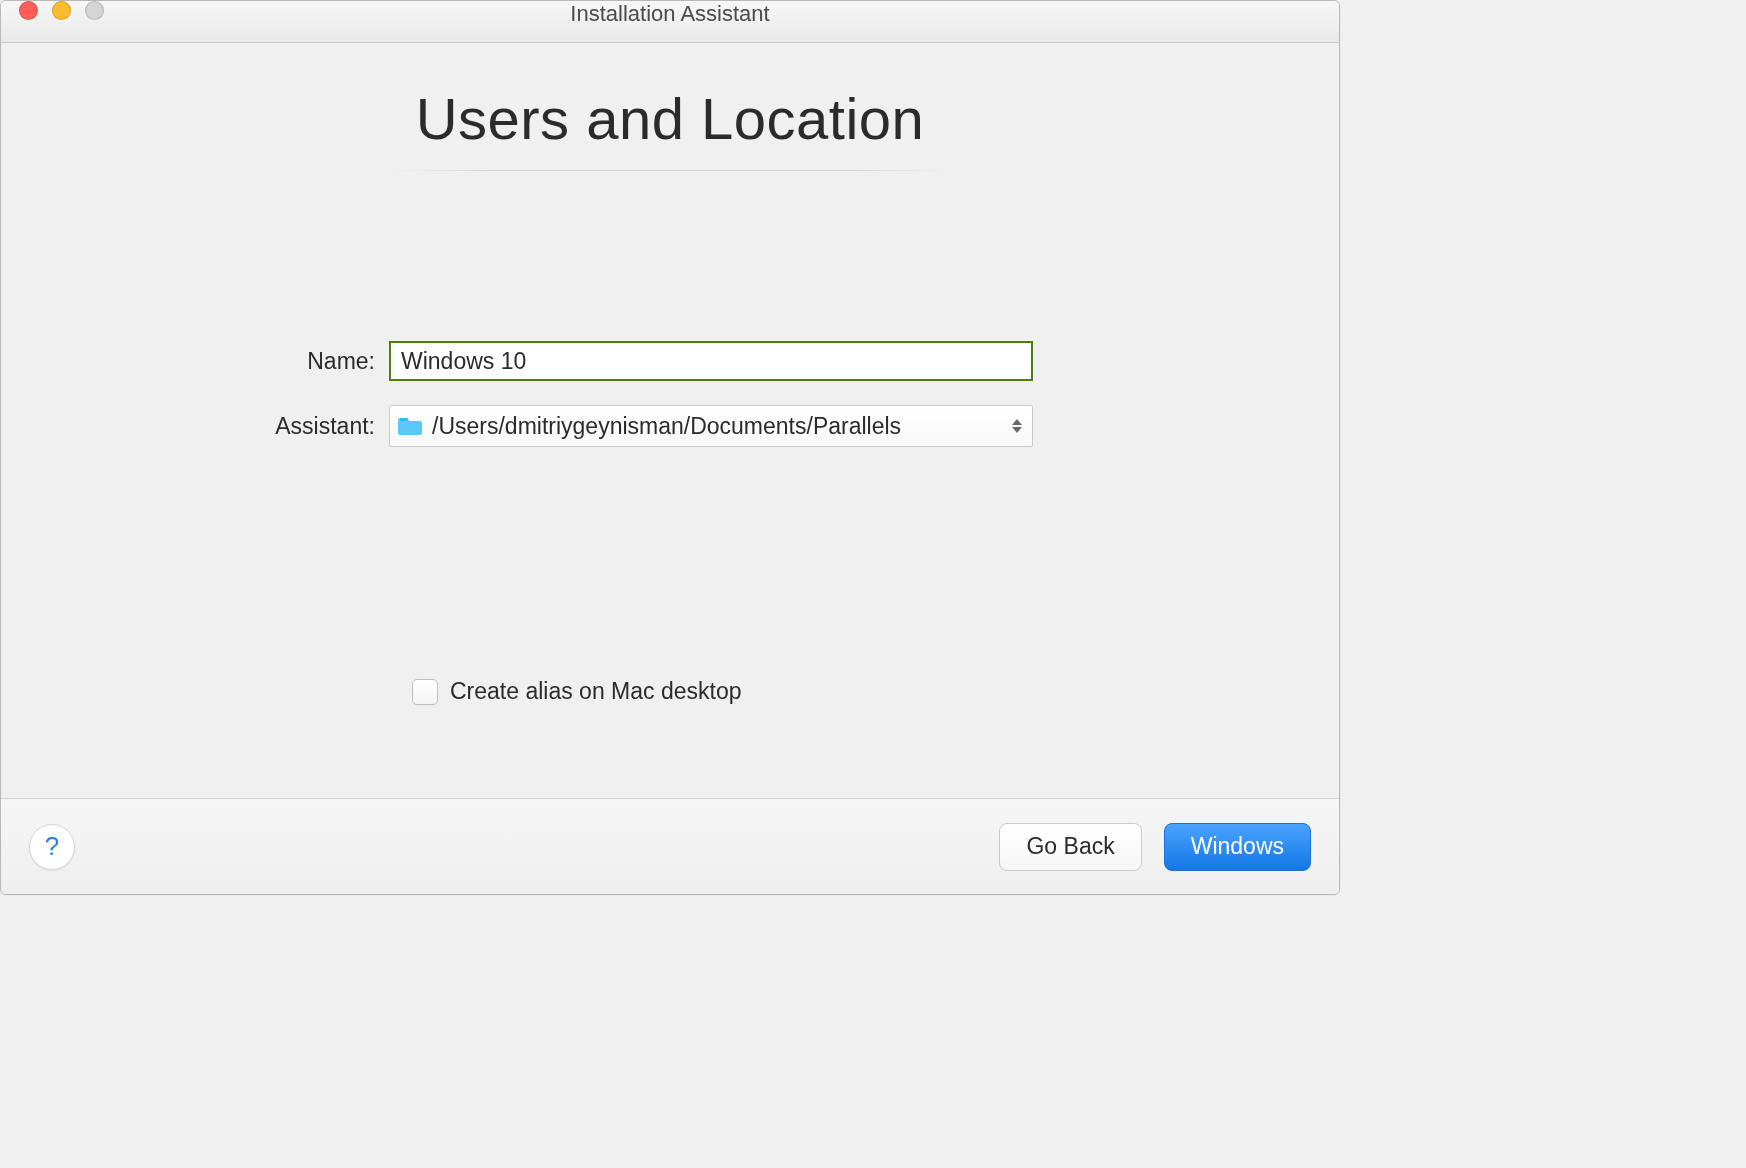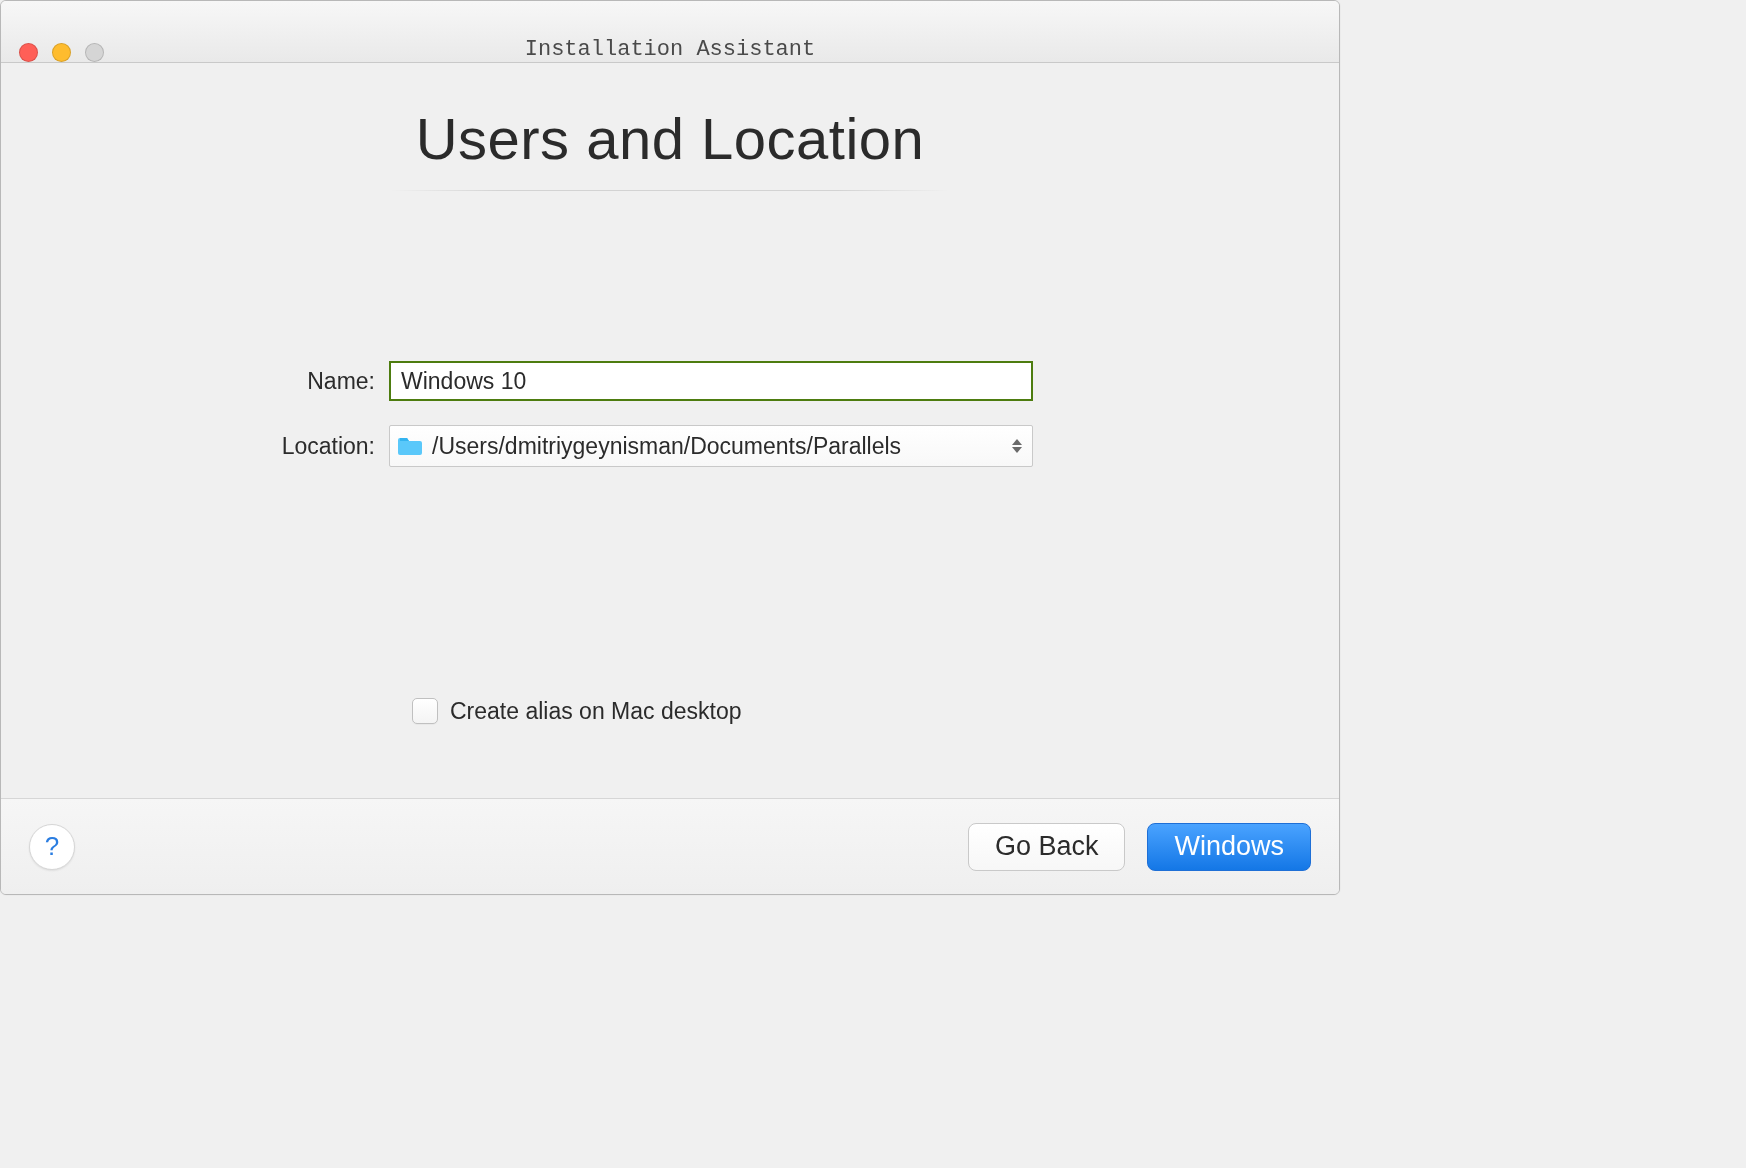--- a/index.html
+++ b/index.html
@@ -14,27 +14,26 @@
     height: 895px;
     background: #f0f0f0;
     border: 1px solid #b8b8b8;
     border-radius: 6px;
     overflow: hidden;
     display: flex;
     flex-direction: column;
     box-shadow: 0 0 0 1px rgba(0,0,0,0.02);
   }
   .titlebar {
-    height: 62px;
+    height: 42px;
     background: linear-gradient(to bottom, #f7f7f7, #e9e9e9);
     border-bottom: 1px solid #c9c9c9;
     display: flex;
-    align-items: flex-end;
+    align-items: flex-start;
     position: relative;
-    font-family: Liberation Mono, monospace;
   }
   .traffic-lights {
     display: flex;
     gap: 14px;
     margin-left: 18px;
   }
   .dot {
     width: 19px; height: 19px; border-radius: 50%;
     box-shadow: inset 0 0 0 1px rgba(0,0,0,0.15);
   }
@@ -137,21 +136,21 @@
   .checks {
     position: absolute;
     left: 395px;
     top: 635px;
     display: flex;
     flex-direction: column;
     gap: 14px;
   }
   .check-row {
     display: flex;
-    align-items: flex-start;
+    align-items: center;
     gap: 12px;
     padding-left: 16px;
   }
   .checkbox {
     width: 26px; height: 26px;
     border: 1px solid #c0c0c0;
     border-radius: 5px;
     background: linear-gradient(to bottom, #ffffff, #f4f4f4);
     box-shadow: 0 1px 0 rgba(0,0,0,0.03);
   }
@@ -179,21 +178,21 @@
     justify-content: center;
     color: #2a7de1;
     font-size: 26px;
     font-weight: 500;
     cursor: pointer;
   }
   .footer-spacer { flex: 1; }
   .btn {
     height: 48px;
     border-radius: 8px;
-    font-size: 27px;
+    font-size: 23px;
     padding: 0 26px;
     border: 1px solid #c9c9c9;
     cursor: pointer;
     display: flex;
     align-items: center;
     justify-content: flex-end;
   }
   .btn.secondary {
     background: linear-gradient(to bottom, #ffffff, #f7f7f7);
     color: #2b2b2b;
@@ -226,21 +225,21 @@
     <div class="hr"></div>
 
     <div class="form">
 
       <div class="row">
         <div class="label">Name:</div>
         <input class="text-input" type="text" value="Windows 10" style="">
       </div>
 
       <div class="row">
-        <div class="label">Location:</div>
+        <div class="label">Assistant:</div>
         <div class="dropdown">
           <span class="folder-icon">
             <svg viewBox="0 0 24 20" width="24" height="20">
               <path d="M2 2 h7 l2 3 h11 a2 2 0 0 1 2 2 v10 a2 2 0 0 1 -2 2 h-20 a2 2 0 0 1 -2 -2 v-13 a2 2 0 0 1 2 -2 z" fill="#5ac8fa"></path>
               <path d="M2 2 h7 l2 3 h-9 z" fill="#34b4f0"></path>
             </svg>
           </span>
           <span class="dropdown-text">/Users/dmitriygeynisman/Documents/Parallels</span>
           <span class="stepper">
             <span class="tri up"></span>

